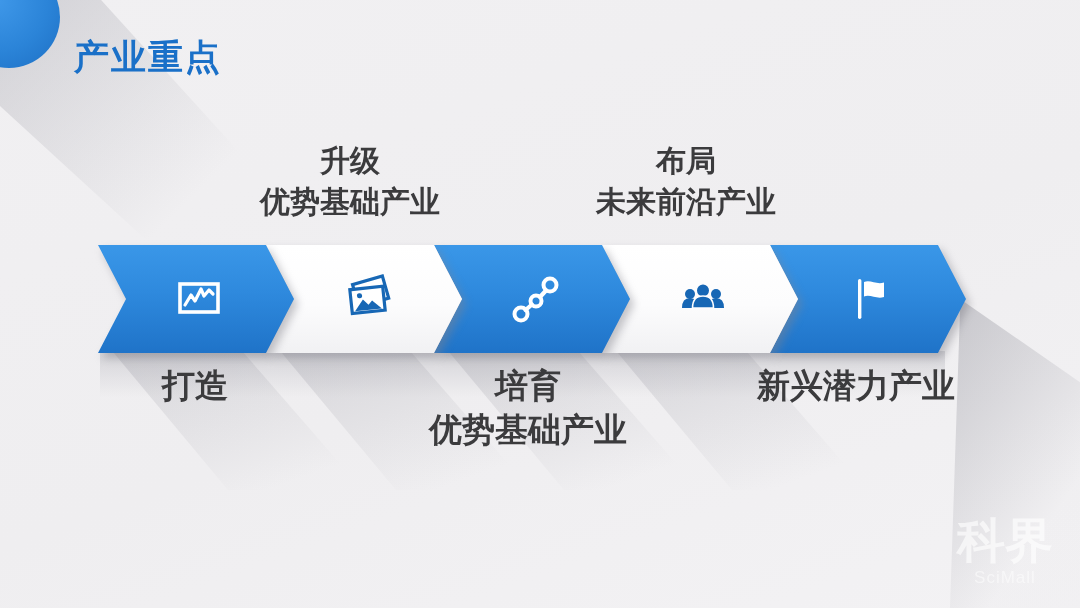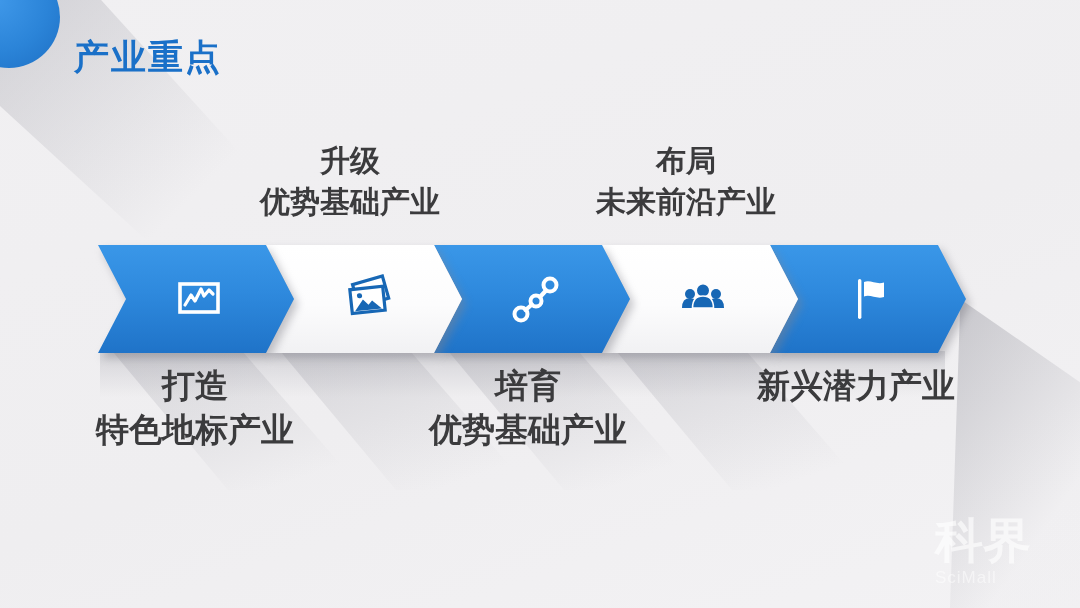--- a/index.html
+++ b/index.html
@@ -74,21 +74,21 @@
   .label-top{top:140px;font-size:30px;line-height:41px;}
   .label-bottom{top:364px;font-size:33px;line-height:44px;}
   .lt2{left:190px;}  
   .lt4{left:526px;}  
   .lb1{left:35px;}   
   .lb3{left:368px;}  
   .lb5{left:696px;}  
   
   .watermark{
     position:absolute;left:935px;top:515px;width:140px;
-    text-align:left;z-index:4;
+    text-align:center;z-index:4;
   }
   .watermark .wm1{
     font-family:"Liberation Serif","DejaVu Serif",serif;
     font-size:48px;font-weight:bold;color:rgba(255,255,255,.62);line-height:52px;
   }
   .watermark .wm2{
     font-size:17px;color:rgba(255,255,255,.5);letter-spacing:1px;line-height:22px;
   }
 </style>
 </head>
@@ -169,21 +169,20 @@
     <div class="chevron blue">
       <svg class="icon" viewBox="0 0 56 56">
         <rect x="15" y="9" width="3.4" height="40" rx="1.7" fill="#ffffff"></rect>
         <path d="M21 12 C27.5 9.5 33.5 15 41 12.5 L41 27 C33.5 29.5 27.5 24 21 26.5 Z" fill="#ffffff"></path>
       </svg>
     </div>
   </div>
 
   <div class="label label-bottom lb1">
     <span class="l1">打造</span>
-    <span class="l2">特色地标产业</span>
   </div>
   <div class="label label-bottom lb3">
     <span class="l1">培育</span>
     <span class="l2">优势基础产业</span>
   </div>
   <div class="label label-bottom lb5">
     <span class="l2">新兴潜力产业</span>
   </div>
 
   <div class="watermark">

